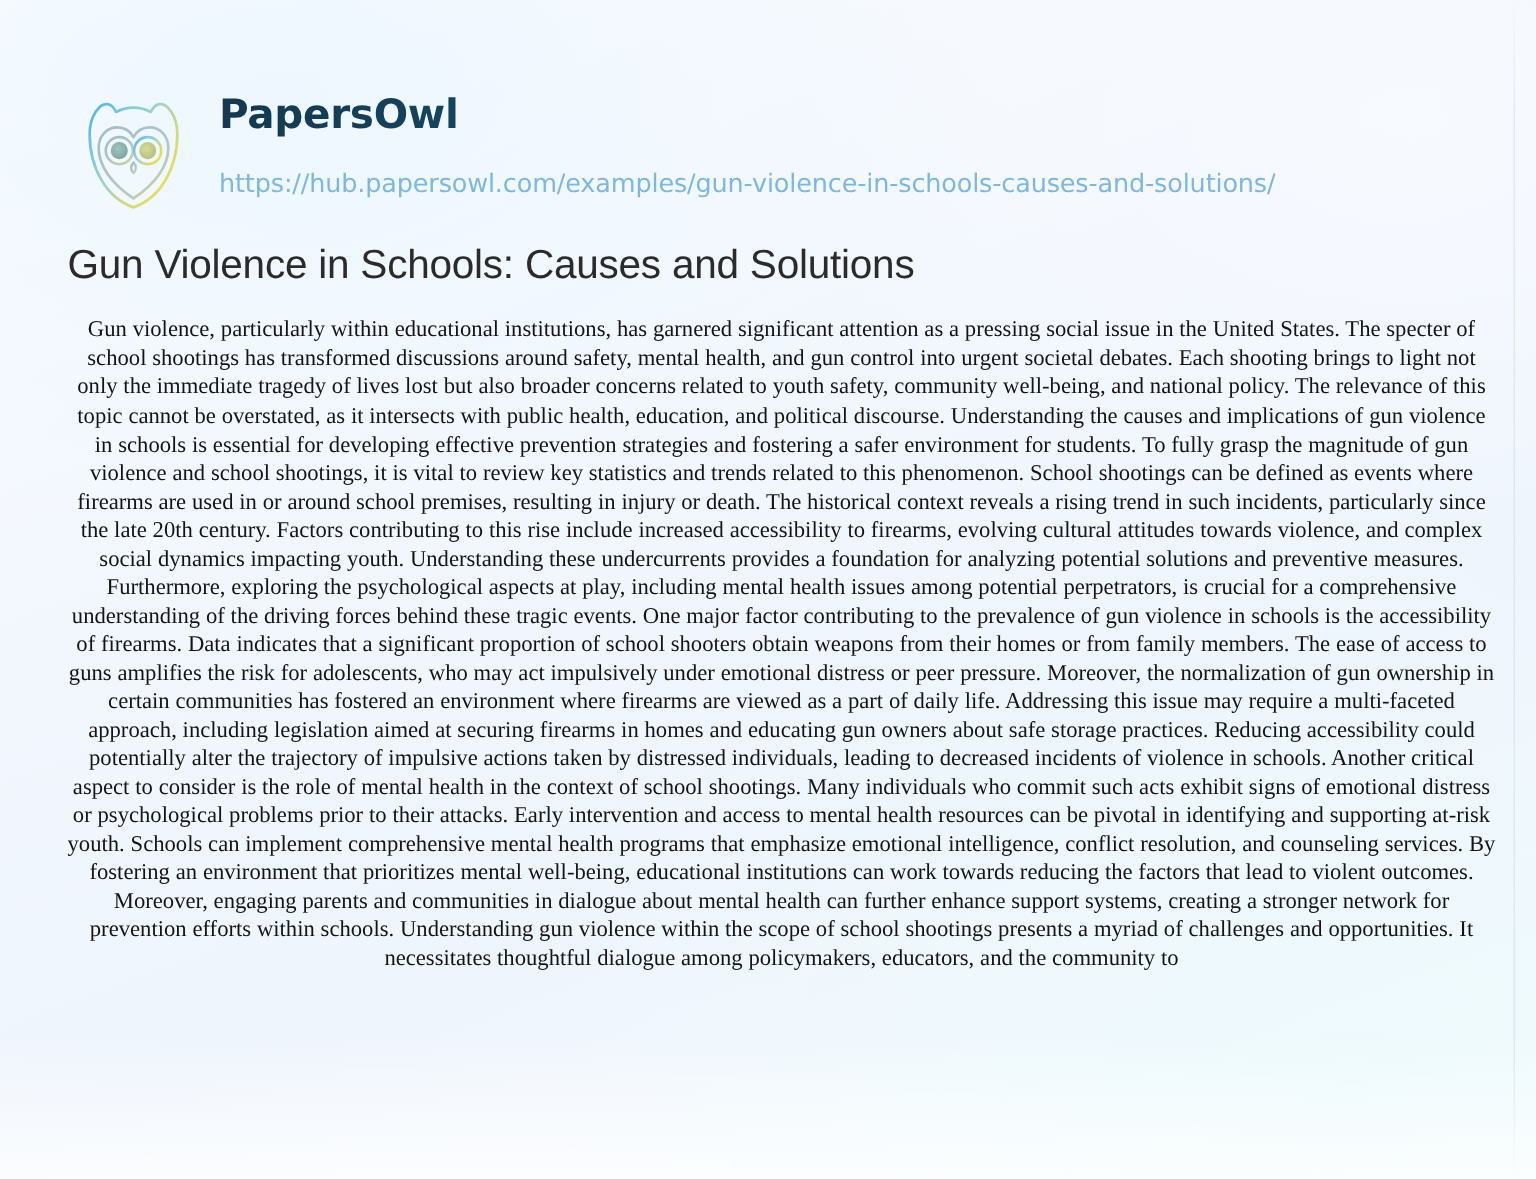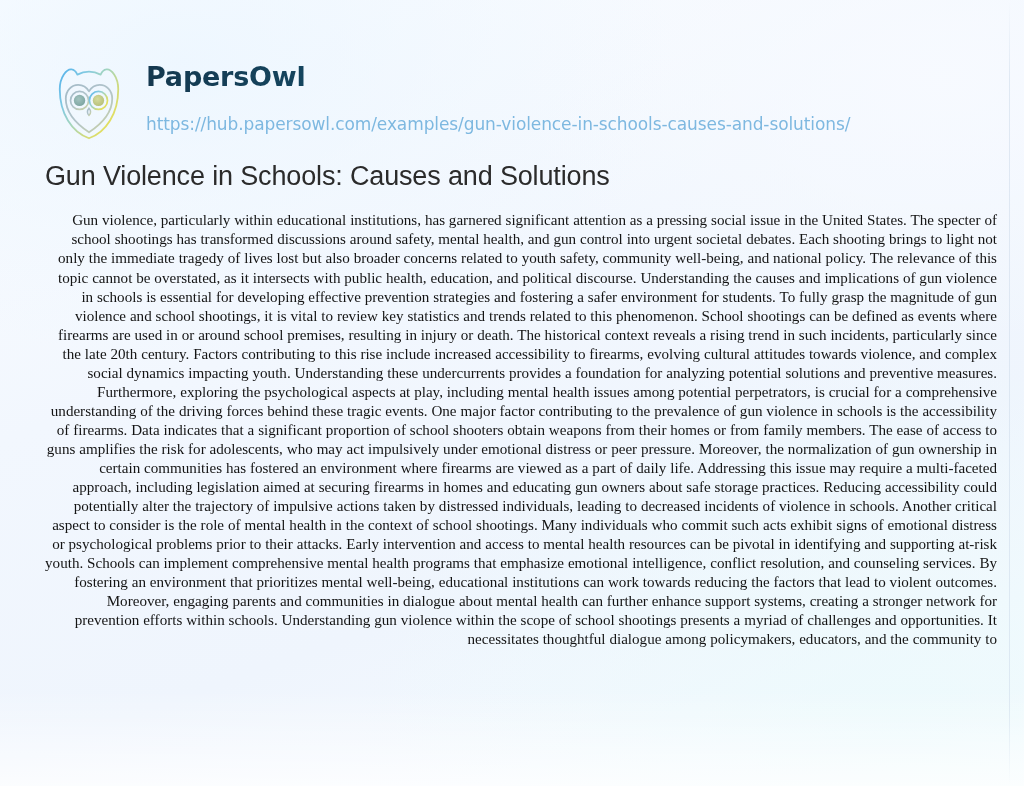--- a/index.html
+++ b/index.html
@@ -63,36 +63,37 @@
     width: 86px;
     height: 86px;
     flex: none;
     margin-top: 2px;
     opacity: 0.92;
   }
   .brand-text {
     display: flex;
     flex-direction: column;
     padding-top: 4px;
+    gap: 12px;
   }
   .brand-name {
     font-family: "DejaVu Sans", sans-serif;
     font-size: 27px;
     font-weight: 700;
     letter-spacing: -0.2px;
     color: #123b4e;
     background: linear-gradient(92deg, #14384f 0%, #15506b 42%, #1a6a7e 72%, #2b7f86 100%);
     -webkit-background-clip: text;
     background-clip: text;
     -webkit-text-fill-color: transparent;
     line-height: 1.12;
     white-space: nowrap;
   }
   .brand-url {
-    margin-top: 22px;
+    margin-top: 9px;
     font-family: "DejaVu Sans", sans-serif;
     font-size: 17px;
     font-weight: 400;
     letter-spacing: -0.1px;
     color: #74b3de;
     white-space: nowrap;
     text-decoration: none;
     opacity: 0.92;
   }
 
@@ -111,21 +112,21 @@
     line-height: 1.2;
     color: #2b2b2b;
     letter-spacing: -0.15px;
   }
   .article-body {
     margin: 0;
     font-family: "Liberation Serif", "DejaVu Serif", serif;
     font-size: 15.1px;
     line-height: 19.05px;
     color: #141414;
-    text-align: right;
+    text-align: center;
     word-spacing: 0.1px;
   }
 </style>
 </head>
 <body>
 
 <div class="page">
 
   <div class="brand">
 

